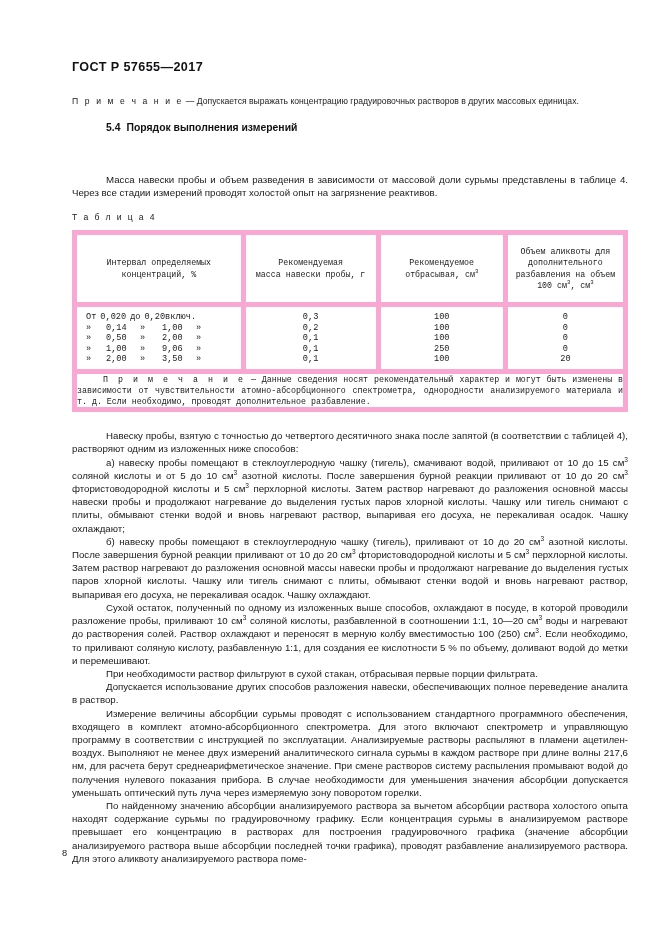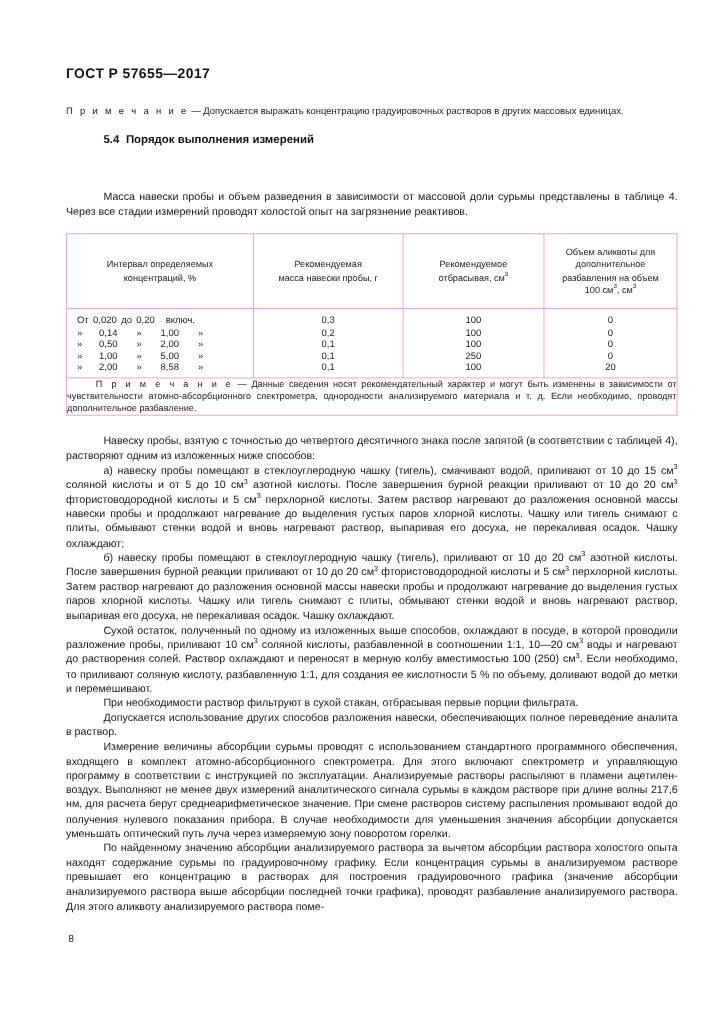--- a/index.html
+++ b/index.html
@@ -18,21 +18,21 @@
   .page {
     position: absolute;
     left: 0; top: 0;
     width: 661px;
     height: 936px;
     overflow: hidden;
     background: #fff;
   }
   .content {
     position: absolute;
-    left: 60px;
+    left: 72px;
     top: 60px;
     width: 556px;
   }
   .doc-header {
     font-size: 12.6px;
     font-weight: bold;
     letter-spacing: 0.4px;
     margin: 0 0 22px 0;
     color: #111215;
   }
@@ -78,23 +78,24 @@
   }
 
   table.main-table {
     width: 100%;
     border-collapse: collapse;
     table-layout: fixed;
     margin-bottom: 17px;
   }
   table.main-table th,
   table.main-table td {
-    border: 1px solid #f9a8d4;
+    border: 5px solid #f9a8d4;
     padding: 0;
     vertical-align: middle;
+    font-family: Liberation Mono, monospace;
   }
   table.main-table th {
     font-weight: normal;
     font-size: 8.3px;
     line-height: 11.4px;
     text-align: center;
     padding: 9px 4px 9px 4px;
     height: 49px;
     color: #1a1b1d;
   }
@@ -120,21 +121,21 @@
     display: inline-block;
   }
   .iv .c1 { display: inline-block; width: 20px; }
   .iv .c2 { display: inline-block; width: 34px; }
   .iv .c3 { display: inline-block; width: 22px; }
   .iv .c4 { display: inline-block; width: 34px; }
   .iv .c5 { display: inline-block; text-align: right; }
   .iv.first .c1 { width: auto; margin-right: 4px; }
   .iv.first .c2 { width: auto; margin-right: 4px; }
   .iv.first .c3 { width: auto; margin-right: 4px; }
-  .iv.first .c4 { width: auto; margin-right: 10px; }
+  .iv.first .c4 { width: auto; margin-right: 0; }
 
   td.table-note-cell {
     padding: 5px 8px 6px 8px;
   }
   .table-note {
     font-size: 8.3px;
     line-height: 11.1px;
     text-align: justify;
     text-justify: inter-word;
     color: #1a1b1d;
@@ -163,20 +164,21 @@
   <div class="content">
 
     <div class="doc-header">ГОСТ Р 57655—2017</div>
 
     <p class="note"><span class="lbl">П р и м е ч а н и е</span><span> — </span><span>Допускается выражать концентрацию градуировочных растворов в других массовых единицах.</span></p>
 
     <div class="sec-head"><span class="num">5.4</span><span>Порядок выполнения измерений</span></div>
 
     <p class="body-p gap-after">Масса навески пробы и объем разведения в зависимости от массовой доли сурьмы представлены в таблице 4. Через все стадии измерений проводят холостой опыт на загрязнение реактивов.</p>
 
+    <div class="table-caption">Т а б л и ц а  4</div>
 
     <table class="main-table">
       <colgroup>
         <col style="width:30.6%">
         <col style="width:24.5%">
         <col style="width:23.1%">
         <col style="width:21.8%">
       </colgroup>
       <thead>
         <tr>
@@ -187,35 +189,35 @@
           <th>
             <span>Рекомендуемая</span><br>
             <span>масса навески пробы, г</span>
           </th>
           <th>
             <span>Рекомендуемое</span><br>
             <span>отбрасывая, см</span><sup>3</sup>
           </th>
           <th>
             <span>Объем аликвоты для</span><br>
-            <span>дополнительное</span><br>
+            <span>дополнительного</span><br>
             <span>разбавления на объем</span><br>
             <span>100 см</span><sup>3</sup><span>, см</span><sup>3</sup>
           </th>
         </tr>
       </thead>
       <tbody>
         <tr>
           <td class="rowcell interval-cell">
             <div class="rows-wrap">
               <div class="dat"><span class="iv first"><span class="c1">От</span><span class="c2">0,020</span><span class="c3">до</span><span class="c4">0,20</span><span class="c5">включ.</span></span></div>
               <div class="dat"><span class="iv"><span class="c1">»</span><span class="c2">0,14</span><span class="c3">»</span><span class="c4">1,00</span><span class="c5">»</span></span></div>
               <div class="dat"><span class="iv"><span class="c1">»</span><span class="c2">0,50</span><span class="c3">»</span><span class="c4">2,00</span><span class="c5">»</span></span></div>
-              <div class="dat"><span class="iv"><span class="c1">»</span><span class="c2">1,00</span><span class="c3">»</span><span class="c4">5,00</span><span class="c5">»</span></span></div>
-              <div class="dat"><span class="iv"><span class="c1">»</span><span class="c2">2,00</span><span class="c3">»</span><span class="c4">8,58</span><span class="c5">»</span></span></div>
+              <div class="dat"><span class="iv"><span class="c1">»</span><span class="c2">1,00</span><span class="c3">»</span><span class="c4">9,06</span><span class="c5">»</span></span></div>
+              <div class="dat"><span class="iv"><span class="c1">»</span><span class="c2">2,00</span><span class="c3">»</span><span class="c4">3,50</span><span class="c5">»</span></span></div>
             </div>
           </td>
           <td class="rowcell">
             <div class="rows-wrap">
               <div class="dat">0,3</div>
               <div class="dat">0,2</div>
               <div class="dat">0,1</div>
               <div class="dat">0,1</div>
               <div class="dat">0,1</div>
             </div>

